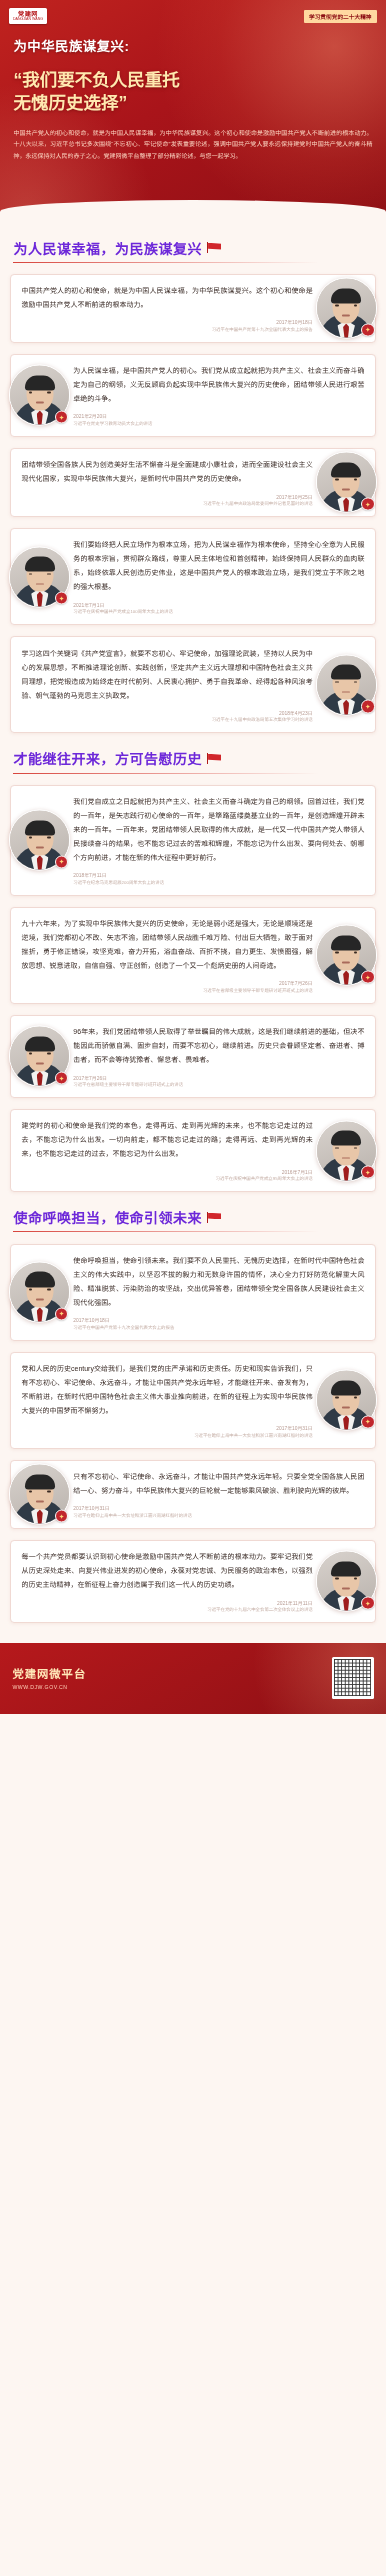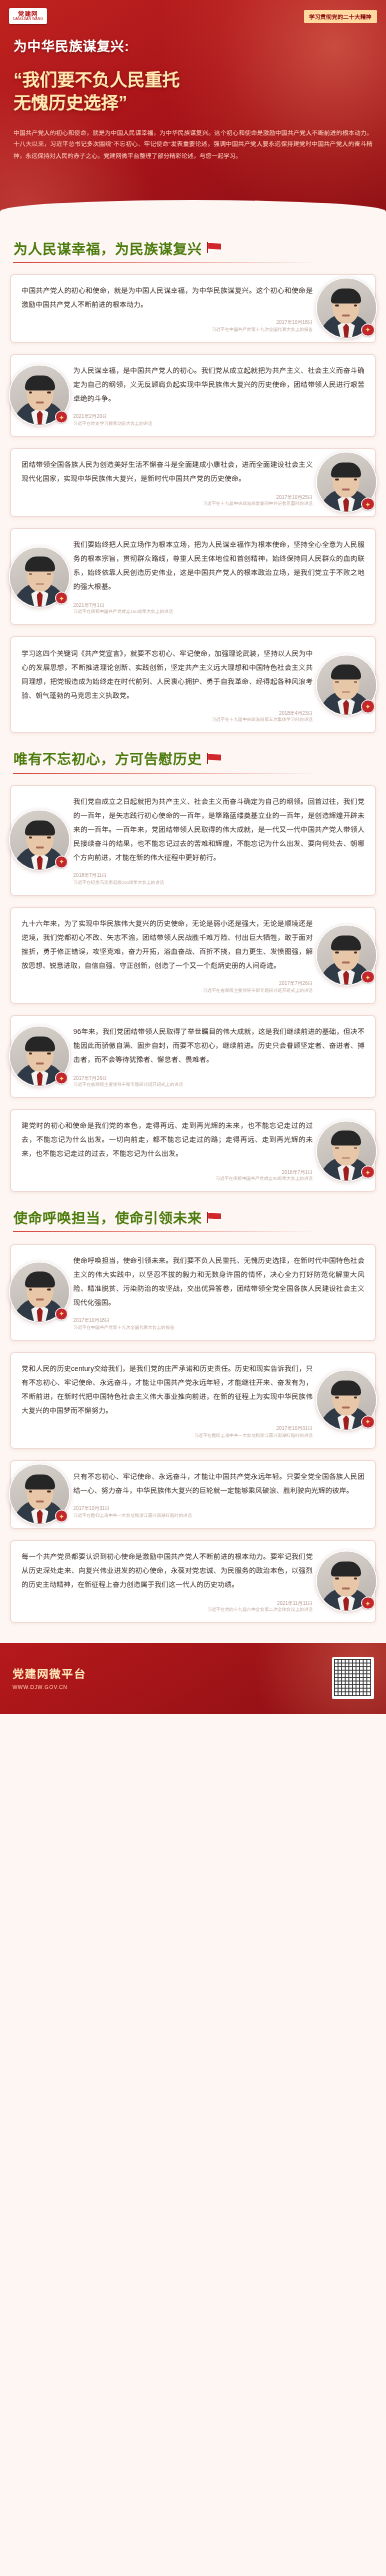--- a/index.html
+++ b/index.html
@@ -112,21 +112,21 @@
   .section-head {
     position: relative;
     margin: 15.5px 0 3.1px 0;
     padding: 0 13.4px;
     display: flex;
     align-items: center;
   }
   .section-head h2 {
     font-size: 14px;
     font-weight: bold;
-    color: #4d7c0f;
+    color: #6d28d9;
     letter-spacing: 0.5px;
   }
   .flag-icon {
     display: inline-block;
     margin-left: 5.2px;
     width: 15.5px; height: 10.3px;
     position: relative;
   }
   .flag-icon .pole {
     position: absolute; left: 0; top: 0;
@@ -446,21 +446,21 @@
             <span class="face"></span>
             <span class="hair"></span>
             <span class="eye l"></span>
             <span class="eye r"></span>
             <span class="mouth"></span>
           </div>
           <div class="badge">✦</div>
         </div>
       </div>
       <div class="section-head">
-        <h2>唯有不忘初心，方可告慰历史</h2>
+        <h2>才能继往开来，方可告慰历史</h2>
         <span class="flag-icon">
           <span class="pole"></span>
           <span class="cloth"></span>
         </span>
       </div>
       <div class="head-rule"></div>
       <div class="block right">
         <div class="card">
           <div class="qtext">我们党自成立之日起就把为共产主义、社会主义而奋斗确定为自己的纲领。回首过往，我们党的一百年，是矢志践行初心使命的一百年，是筚路蓝缕奠基立业的一百年，是创造辉煌开辟未来的一百年。一百年来，党团结带领人民取得的伟大成就，是一代又一代中国共产党人带领人民接续奋斗的结果，也不能忘记过去的苦难和辉煌，不能忘记为什么出发、要向何处去、朝哪个方向前进，才能在新的伟大征程中更好前行。</div>
           <div class="qdate">2018年7月11日</div>

